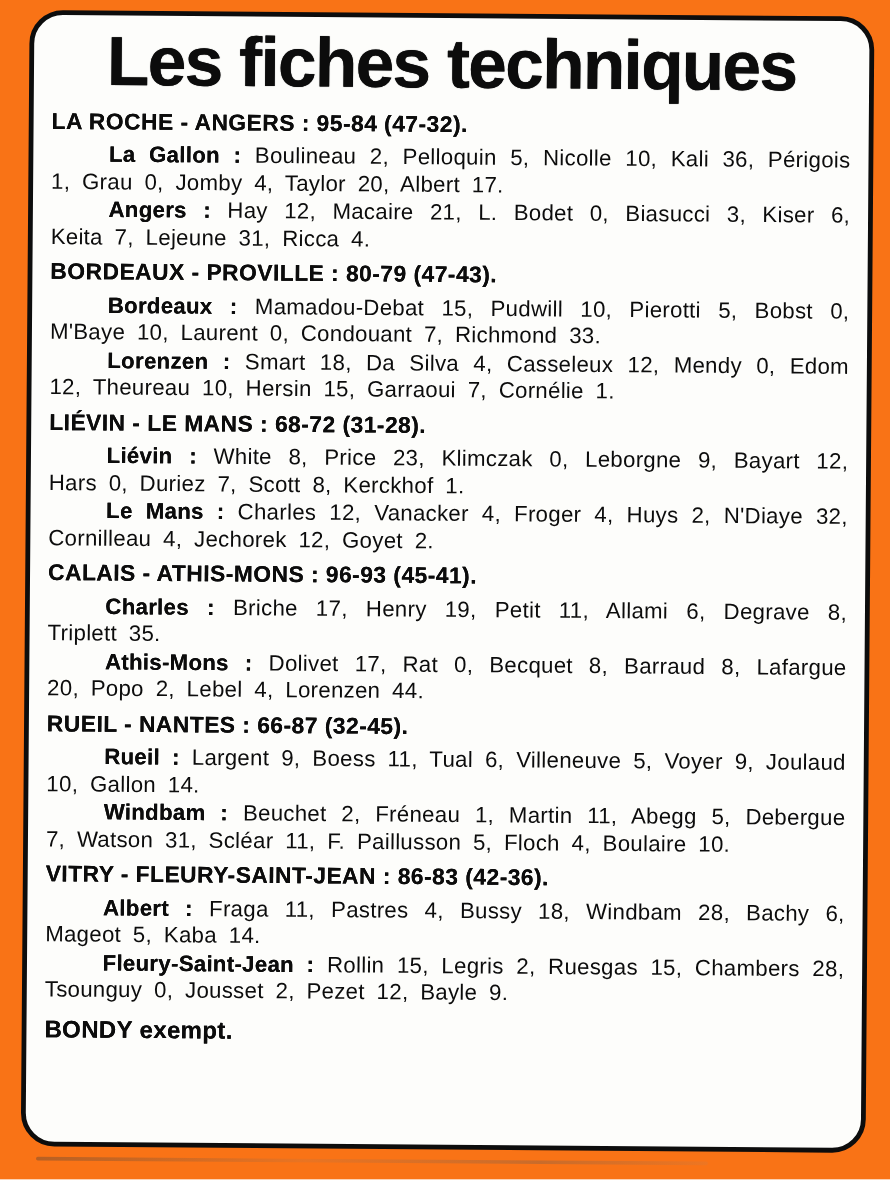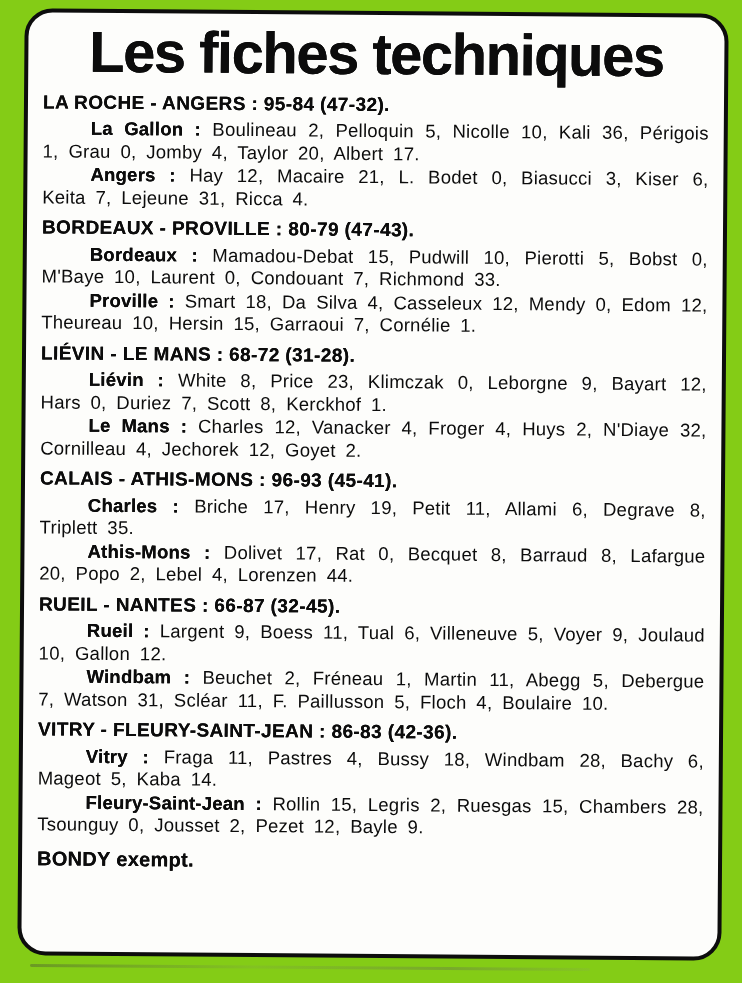--- a/index.html
+++ b/index.html
@@ -9,21 +9,21 @@
     height: 983px;
     overflow: hidden;
     background: #fcfbf8;
     font-family: "Liberation Sans", "DejaVu Sans", sans-serif;
     color: #0c0c0c;
   }
   .sheet {
     position: relative;
     width: 742px;
     height: 983px;
-    background: #84cc16;
+    background: #f97316;
   }
   .frame {
     position: absolute;
     left: 21px;
     top: 11px;
     width: 704px;
     height: 947px;
     box-sizing: border-box;
     border: 4px solid #0d0d0d;
     border-radius: 28px;
@@ -92,44 +92,44 @@
 
     <section>
       <div class="match-header">LA ROCHE - ANGERS : 95-84 (47-32).</div>
       <p class="team-line"><span class="lead">La Gallon :</span> <span>Boulineau 2, Pelloquin 5, Nicolle 10, Kali 36, Périgois 1, Grau 0, Jomby 4, Taylor 20, Albert 17.</span></p>
       <p class="team-line"><span class="lead">Angers :</span> <span>Hay 12, Macaire 21, L. Bodet 0, Biasucci 3, Kiser 6, Keita 7, Lejeune 31, Ricca 4.</span></p>
     </section>
 
     <section>
       <div class="match-header">BORDEAUX - PROVILLE : 80-79 (47-43).</div>
       <p class="team-line"><span class="lead">Bordeaux :</span> <span>Mamadou-Debat 15, Pudwill 10, Pierotti 5, Bobst 0, M'Baye 10, Laurent 0, Condouant 7, Richmond 33.</span></p>
-      <p class="team-line"><span class="lead">Proville :</span> <span>Smart 18, Da Silva 4, Casseleux 12, Mendy 0, Edom 12, Theureau 10, Hersin 15, Garraoui 7, Cornélie 1.</span></p>
+      <p class="team-line"><span class="lead">Lorenzen :</span> <span>Smart 18, Da Silva 4, Casseleux 12, Mendy 0, Edom 12, Theureau 10, Hersin 15, Garraoui 7, Cornélie 1.</span></p>
     </section>
 
     <section>
       <div class="match-header">LIÉVIN - LE MANS : 68-72 (31-28).</div>
       <p class="team-line"><span class="lead">Liévin :</span> <span>White 8, Price 23, Klimczak 0, Leborgne 9, Bayart 12, Hars 0, Duriez 7, Scott 8, Kerckhof 1.</span></p>
       <p class="team-line"><span class="lead">Le Mans :</span> <span>Charles 12, Vanacker 4, Froger 4, Huys 2, N'Diaye 32, Cornilleau 4, Jechorek 12, Goyet 2.</span></p>
     </section>
 
     <section>
       <div class="match-header">CALAIS - ATHIS-MONS : 96-93 (45-41).</div>
       <p class="team-line"><span class="lead">Charles :</span> <span>Briche 17, Henry 19, Petit 11, Allami 6, Degrave 8, Triplett 35.</span></p>
       <p class="team-line"><span class="lead">Athis-Mons :</span> <span>Dolivet 17, Rat 0, Becquet 8, Barraud 8, Lafargue 20, Popo 2, Lebel 4, Lorenzen 44.</span></p>
     </section>
 
     <section>
       <div class="match-header">RUEIL - NANTES : 66-87 (32-45).</div>
-      <p class="team-line"><span class="lead">Rueil :</span> <span>Largent 9, Boess 11, Tual 6, Villeneuve 5, Voyer 9, Joulaud 10, Gallon 12.</span></p>
+      <p class="team-line"><span class="lead">Rueil :</span> <span>Largent 9, Boess 11, Tual 6, Villeneuve 5, Voyer 9, Joulaud 10, Gallon 14.</span></p>
       <p class="team-line"><span class="lead">Windbam :</span> <span>Beuchet 2, Fréneau 1, Martin 11, Abegg 5, Debergue 7, Watson 31, Scléar 11, F. Paillusson 5, Floch 4, Boulaire 10.</span></p>
     </section>
 
     <section>
       <div class="match-header">VITRY - FLEURY-SAINT-JEAN : 86-83 (42-36).</div>
-      <p class="team-line"><span class="lead">Vitry :</span> <span>Fraga 11, Pastres 4, Bussy 18, Windbam 28, Bachy 6, Mageot 5, Kaba 14.</span></p>
+      <p class="team-line"><span class="lead">Albert :</span> <span>Fraga 11, Pastres 4, Bussy 18, Windbam 28, Bachy 6, Mageot 5, Kaba 14.</span></p>
       <p class="team-line"><span class="lead">Fleury-Saint-Jean :</span> <span>Rollin 15, Legris 2, Ruesgas 15, Chambers 28, Tsounguy 0, Jousset 2, Pezet 12, Bayle 9.</span></p>
     </section>
 
     <div class="footer-note">BONDY exempt.</div>
   </div>
 
   <div class="scan-smudge"></div>
 </div>
 
 </body></html>

